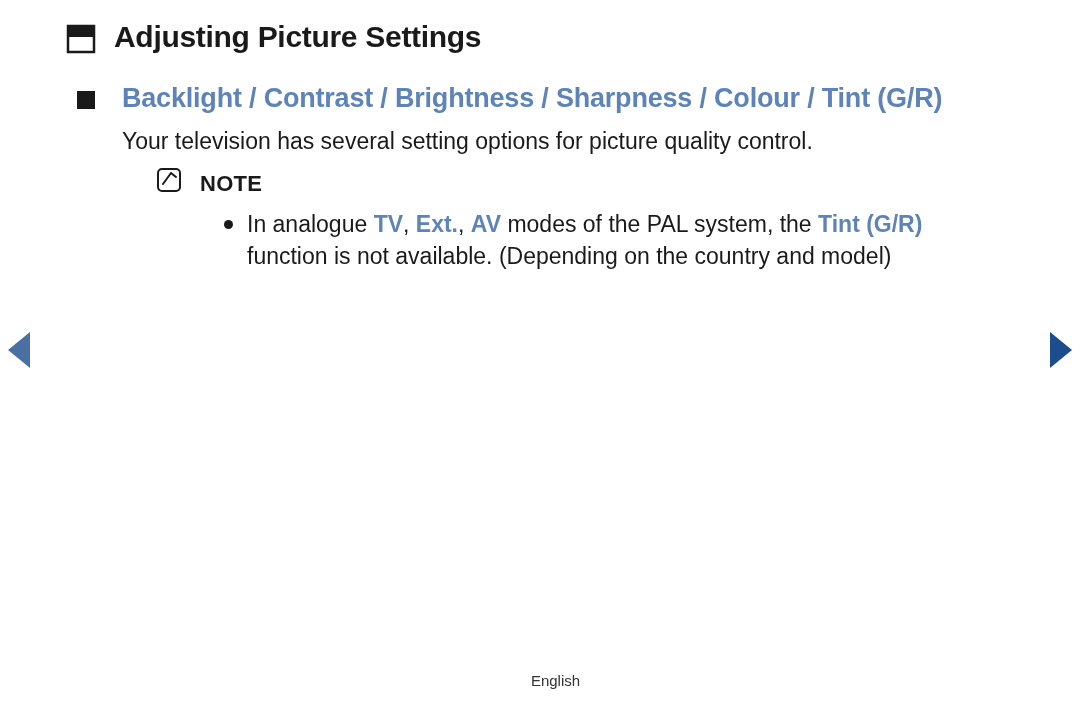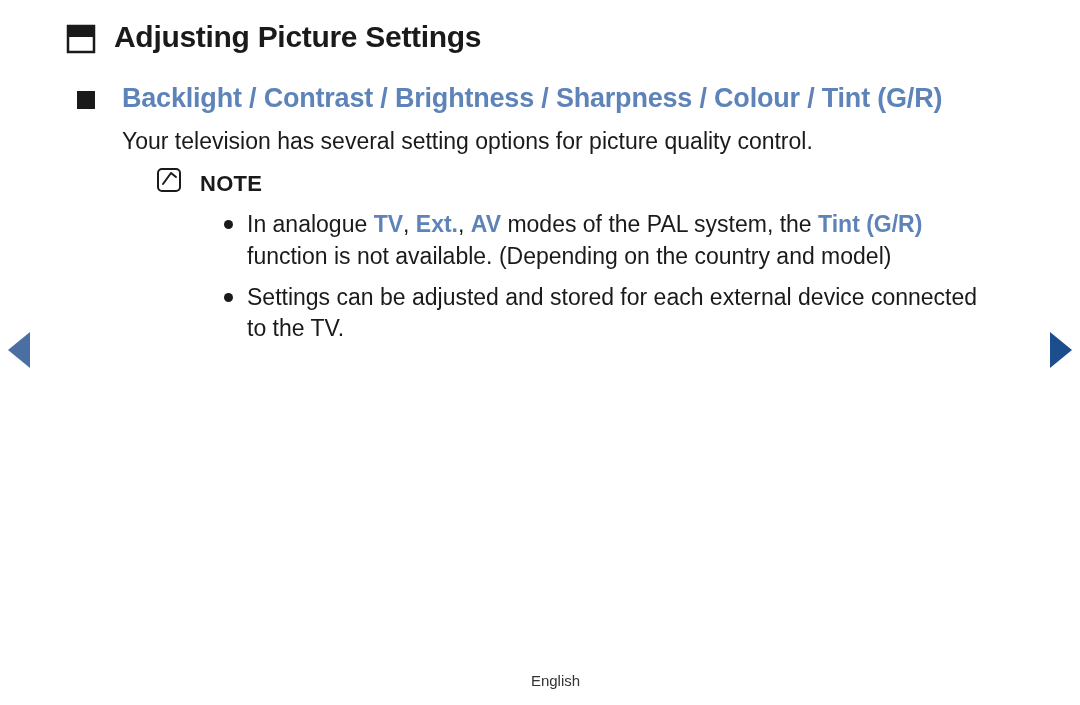--- a/index.html
+++ b/index.html
@@ -161,24 +161,20 @@
   <div class="bullets">
 
     <div class="bullet-item">
       <span class="dot"></span>
       <div class="bullet-text">
         <span>In analogue </span><span class="hl">TV</span><span>, </span><span class="hl">Ext.</span><span>, </span><span class="hl">AV</span><span> modes of the PAL system, the </span><span class="hl">Tint (G/R)</span><span> function is not available. (Depending on the country and model)</span>
       </div>
     </div>
 
 
-    <div class="bullet-item">
-      <span class="dot"></span>
-      <div class="bullet-text">Settings can be adjusted and stored for each external device connected to the TV.</div>
-    </div>
 
 
   </div>
 
 </div>
 
 <div class="nav-arrow nav-prev">
   <svg width="28" height="40" viewBox="0 0 28 40">
     <polygon points="24,2 24,38 2,20" fill="#4a6fa3"></polygon>
   </svg>

